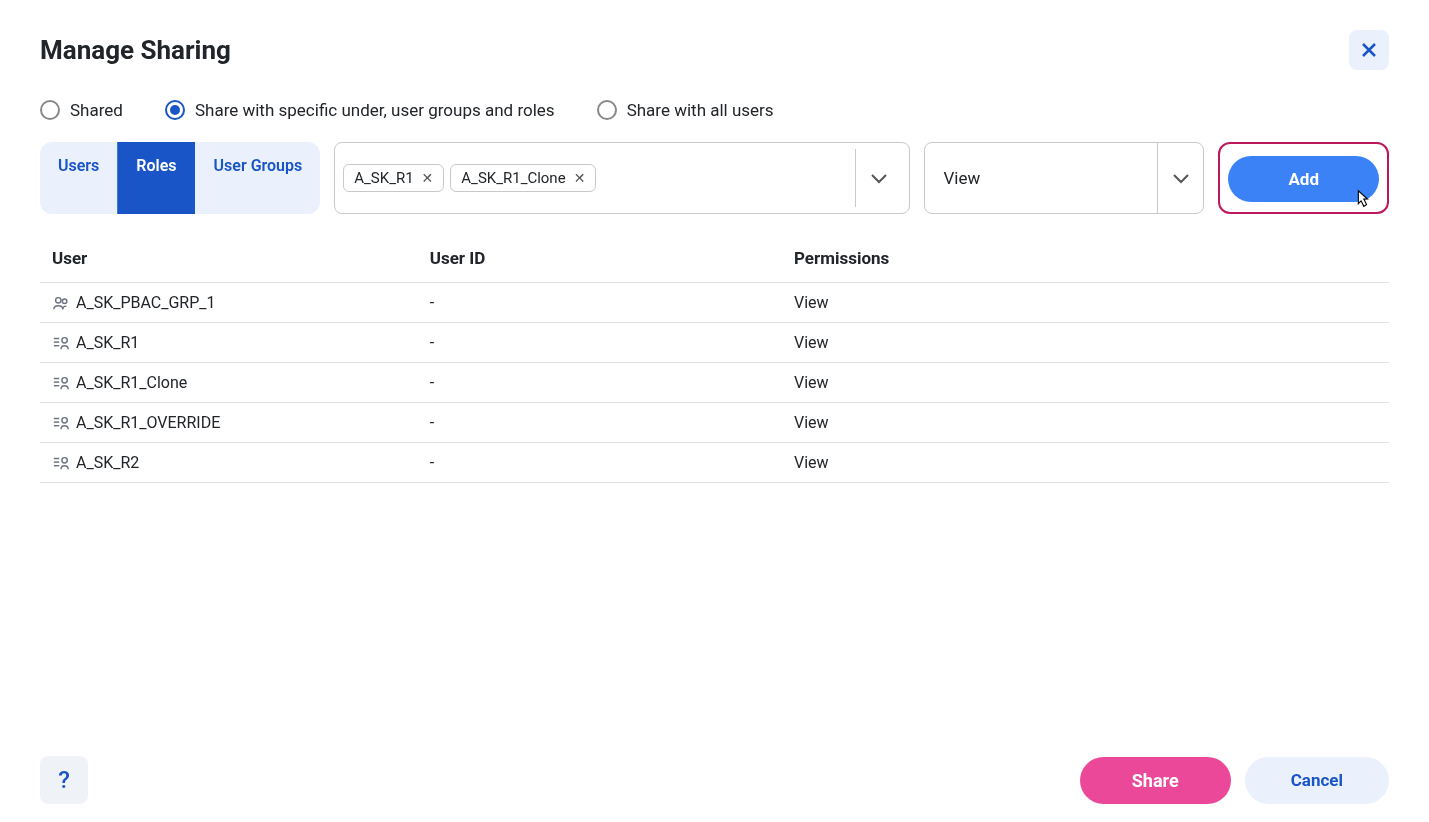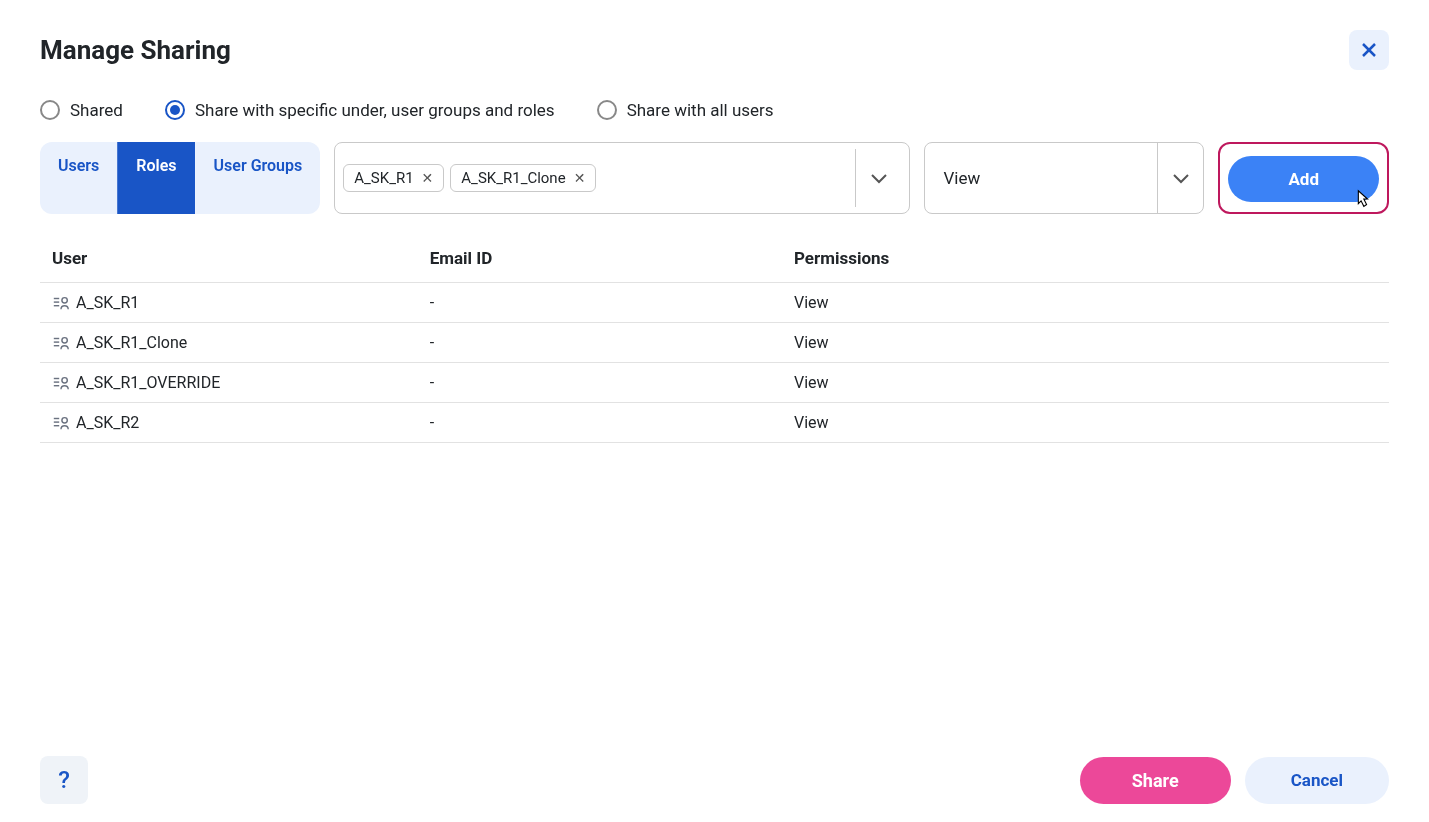--- a/index.html
+++ b/index.html
@@ -305,25 +305,42 @@
         <path d="M8 3 L8 17 L11 14 L14 20 L17 18 L14 12 L18 12 Z" fill="#fff" stroke="#000" stroke-width="1.2"></path>
       </svg>
     </div>
   </div>
 
 
   <table>
     <thead>
       <tr>
         <th class="col-name">User</th>
-        <th class="col-email">Email ID</th>
+        <th class="col-email">User ID</th>
         <th class="col-perm">Permissions</th>
       </tr>
     </thead>
     <tbody id="tbody">
+        <tr>
+          <td>
+            <div class="name-cell">
+              <span class="row-icon">
+                <svg viewBox="0 0 20 20">
+                  <circle cx="7" cy="7" r="3"></circle>
+                  <circle cx="14" cy="8" r="2.5"></circle>
+                  <path d="M2 17c0-3 3-4 5-4s5 1 5 4"></path>
+                  <path d="M12 17c0-2.5 2-3.5 4-3.5"></path>
+                </svg>
+              </span>
+              <span>A_SK_PBAC_GRP_1</span>
+            </div>
+          </td>
+          <td>-</td>
+          <td>View</td>
+        </tr>
         <tr>
           <td>
             <div class="name-cell">
               <span class="row-icon">
                 <svg viewBox="0 0 20 20">
                   <line x1="2" y1="5" x2="8" y2="5"></line>
                   <line x1="2" y1="9" x2="8" y2="9"></line>
                   <line x1="2" y1="13" x2="8" y2="13"></line>
                   <circle cx="14" cy="7" r="3"></circle>
                   <path d="M10 17c0-3 2-4 4-4s4 1 4 4"></path>

